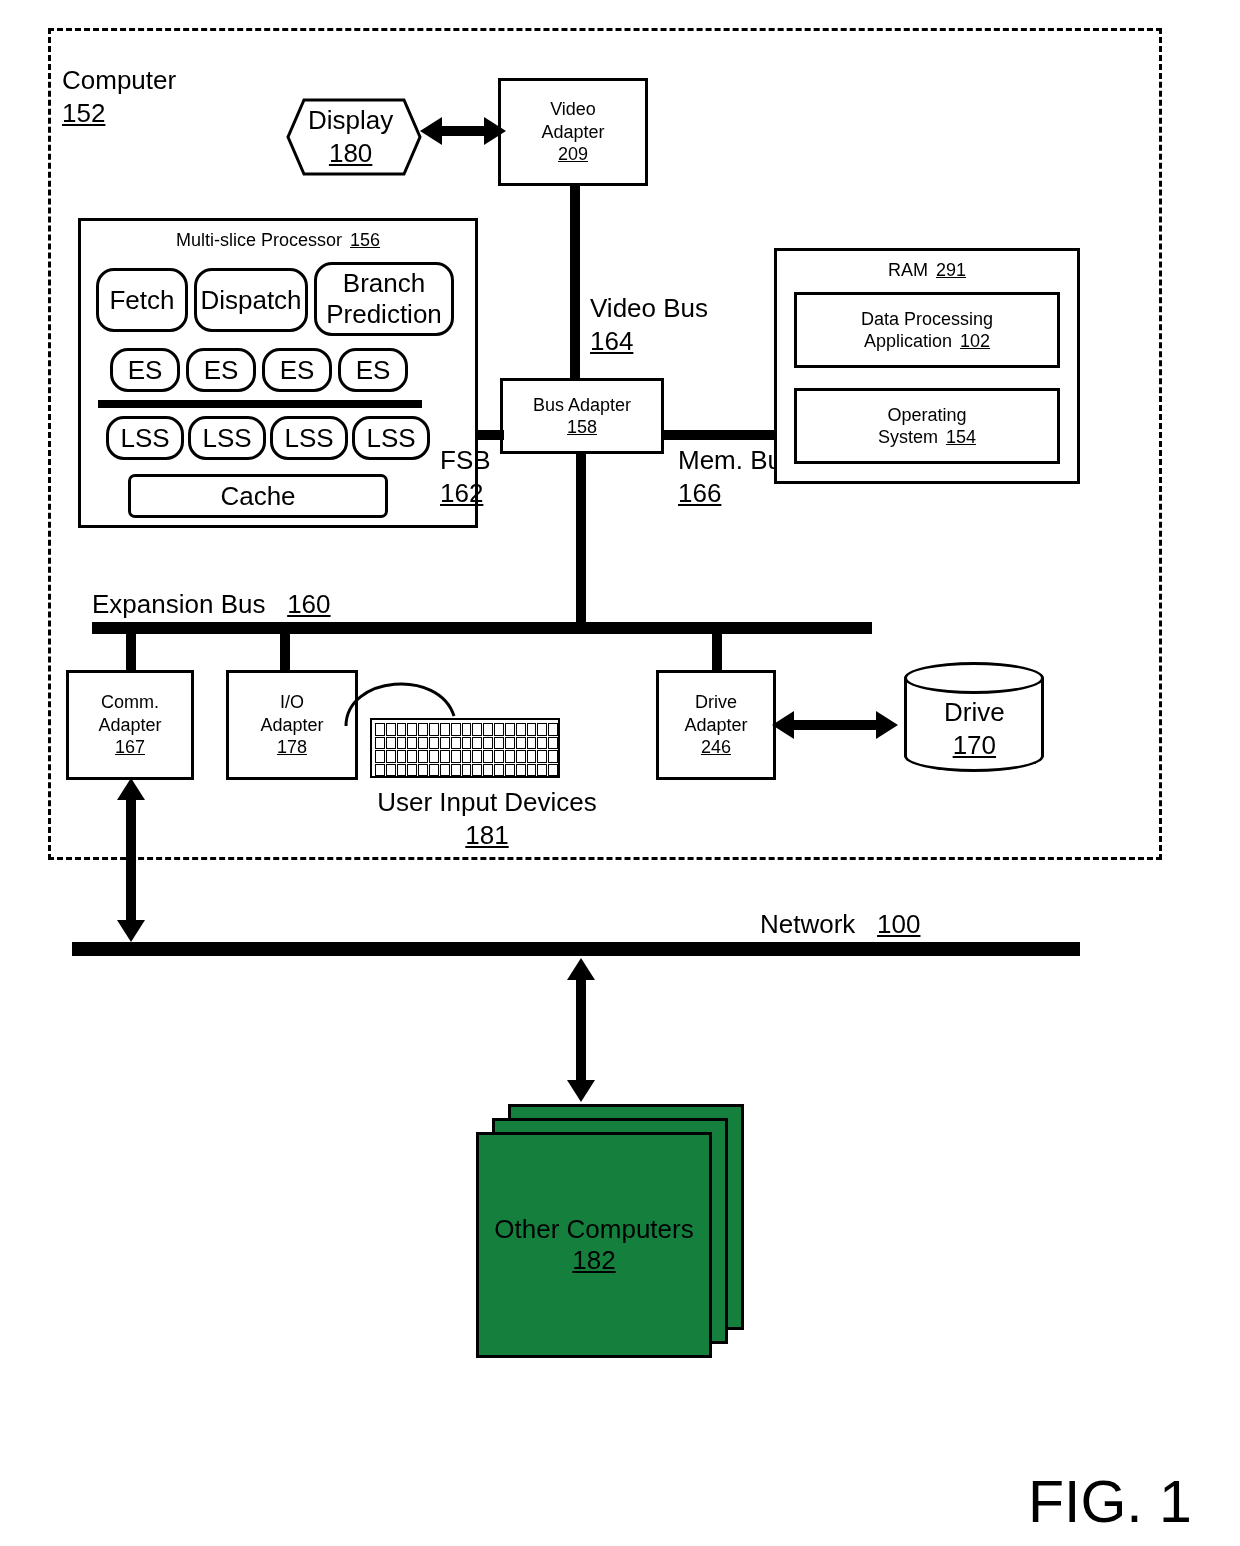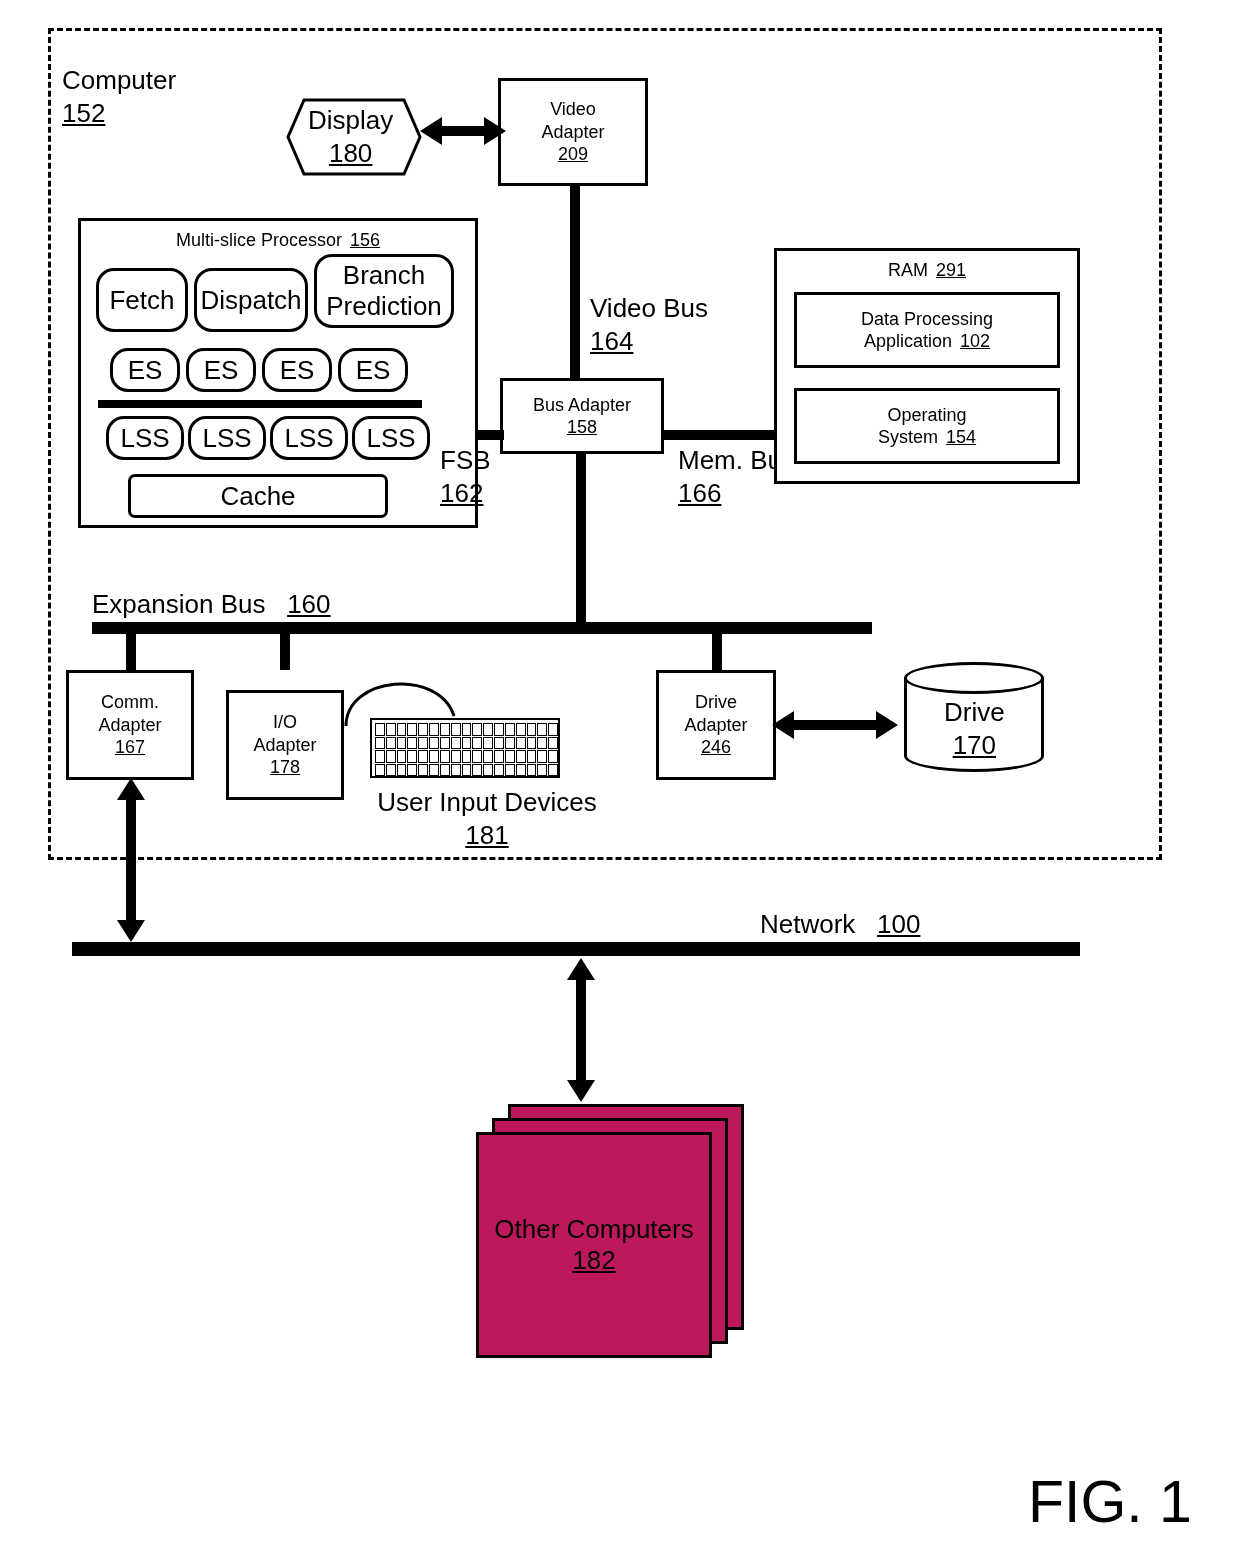--- a/index.html
+++ b/index.html
@@ -118,21 +118,21 @@
     position: absolute;
     border-left: 3px solid #000;
     border-right: 3px solid #000;
     background: #fff;
     box-sizing: border-box;
   }
   
   .paper {
     position: absolute;
     border: 3px solid #000;
-    background: #be185d;
+    background: #15803d;
     box-sizing: border-box;
   }
   
   .kbd {
     position: absolute;
     border: 2px solid #000;
     background: #fff;
     box-sizing: border-box;
   }
   .kbd .key {
@@ -178,21 +178,21 @@
       <span class="ref">156</span>
     </div>
   </div>
 
   <div class="pill" style="left:96px; top:268px; width:92px; height:64px;">
     <span>Fetch</span>
   </div>
   <div class="pill" style="left:194px; top:268px; width:114px; height:64px;">
     <span>Dispatch</span>
   </div>
-  <div class="pill" style="left:314px; top:254px; width:140px; height:74px;">
+  <div class="pill" style="left:314px; top:262px; width:140px; height:74px;">
     <span>Branch</span>
     <span>Prediction</span>
   </div>
 
   <div class="pill" style="left:110px; top:348px; width:70px; height:44px;">
     <span>ES</span>
   </div>
   <div class="pill" style="left:186px; top:348px; width:70px; height:44px;">
     <span>ES</span>
   </div>
@@ -278,21 +278,21 @@
   <div class="vbar" style="left:126px; top:634px; height:36px;"></div>
   <div class="vbar" style="left:280px; top:634px; height:36px;"></div>
   <div class="vbar" style="left:712px; top:634px; height:36px;"></div>
 
   <div class="box" style="left:66px; top:670px; width:128px; height:110px;">
     <span>Comm.</span>
     <span>Adapter</span>
     <span class="ref">167</span>
   </div>
 
-  <div class="box" style="left:226px; top:690px; width:118px; height:110px;">
+  <div class="box" style="left:226px; top:670px; width:132px; height:110px;">
     <span>I/O</span>
     <span>Adapter</span>
     <span class="ref">178</span>
   </div>
 
   <svg style="position:absolute; left:344px; top:666px; width:120px; height:70px;" viewBox="0 0 120 70">
     <path d="M2 60 C 2 10, 95 2, 110 50" fill="none" stroke="#000" stroke-width="3"></path>
   </svg>
 
   <div class="kbd" style="left:370px; top:718px; width:190px; height:60px;">

